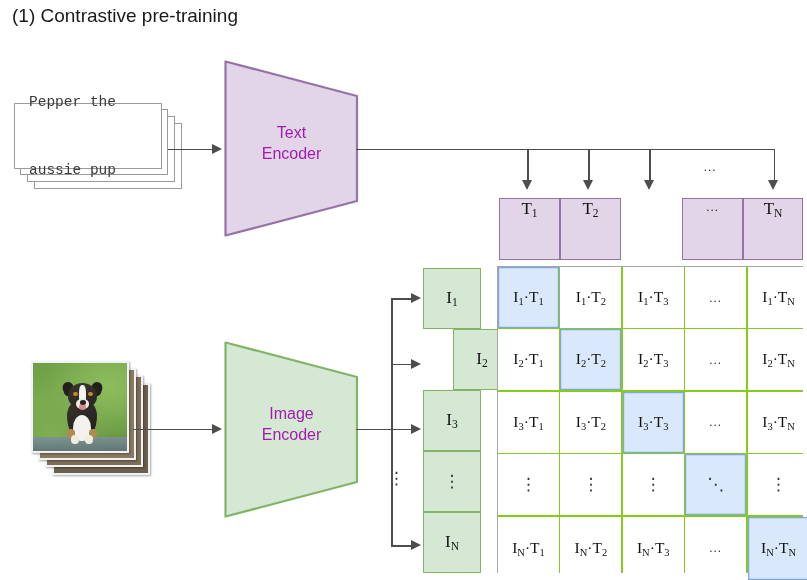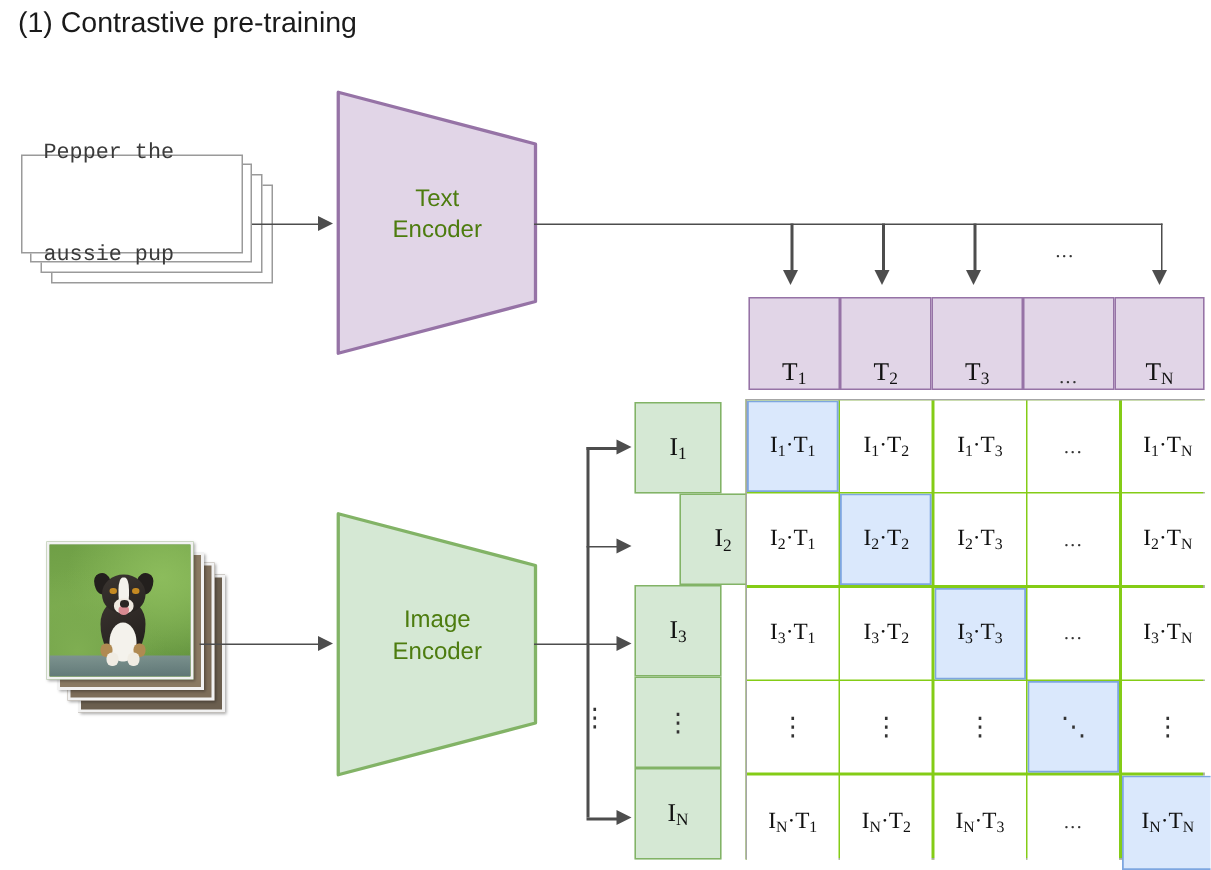--- a/index.html
+++ b/index.html
@@ -95,41 +95,41 @@
     border-radius:45%;background:#b08a52;}
   .ph-tan2{position:absolute;left:56px;top:66px;width:8px;height:9px;
     border-radius:45%;background:#b08a52;}
 
   
   .enc{position:absolute;}
   .enc svg{display:block;}
   .enc-label{
     position:absolute;left:0;right:0;
     text-align:center;font-size:16px;line-height:21px;
-    color:#4d7c0f;pointer-events:none;
+    color:#a21caf;pointer-events:none;
   }
   .enc-text{left:224px;top:60px;width:135px;height:177px;}
   .enc-text .enc-label{top:62px;}
   .enc-img{left:224px;top:341px;width:135px;height:177px;}
   .enc-img .enc-label{top:62px;}
 
   
   .ln{position:absolute;background:#4d4d4d;}
   .lnh{height:1.6px;}
   .lnv{width:1.6px;}
   .arrR, .arrD{position:absolute;width:0;height:0;}
   .arrR{border-top:5.5px solid transparent;border-bottom:5.5px solid transparent;border-left:10px solid #4d4d4d;}
   .arrD{border-left:5.5px solid transparent;border-right:5.5px solid transparent;border-top:10px solid #4d4d4d;}
 
   
   .tcell{
     position:absolute;top:198px;height:62px;
     background:#e1d5e7;border:1.6px solid #9673a6;
     box-sizing:border-box;
-    display:flex;align-items:flex-end;justify-content:center;
+    display:flex;align-items:flex-start;justify-content:center;
     font-family:"Liberation Serif","DejaVu Serif",serif;
     font-size:17px;color:#111;
   }
 
   
   .icell{
     position:absolute;left:423px;width:58px;
     background:#d5e8d4;border:1.6px solid #82b366;
     box-sizing:border-box;
     display:flex;align-items:center;justify-content:center;
@@ -201,23 +201,20 @@
   <div class="arrD" style="left:643.8px;top:180px;"></div>
   <div class="ln lnv" style="left:773.5px;top:148.5px;height:33px;"></div>
   <div class="arrD" style="left:768.3px;top:180px;"></div>
   <div style="position:absolute;left:695px;top:159px;width:30px;text-align:center;font-size:13px;color:#333;letter-spacing:1px;font-family:'Liberation Serif',serif;">...</div>
 
   <div class="tcell" style="left:499px;width:61px;">
     <span>T<sub>1</sub></span>
   </div>
   <div class="tcell" style="left:560px;width:61px;">
     <span>T<sub>2</sub></span>
-  </div>
-  <div class="tcell" style="left:621px;width:61px;">
-    <span>T<sub>3</sub></span>
   </div>
   <div class="tcell" style="left:682px;width:61px;">
     <span class="dots-h">...</span>
   </div>
   <div class="tcell" style="left:743px;width:60px;">
     <span>T<sub>N</sub></span>
   </div>
 
   <div class="photo photo-b3"></div>
   <div class="photo photo-b2"></div>

